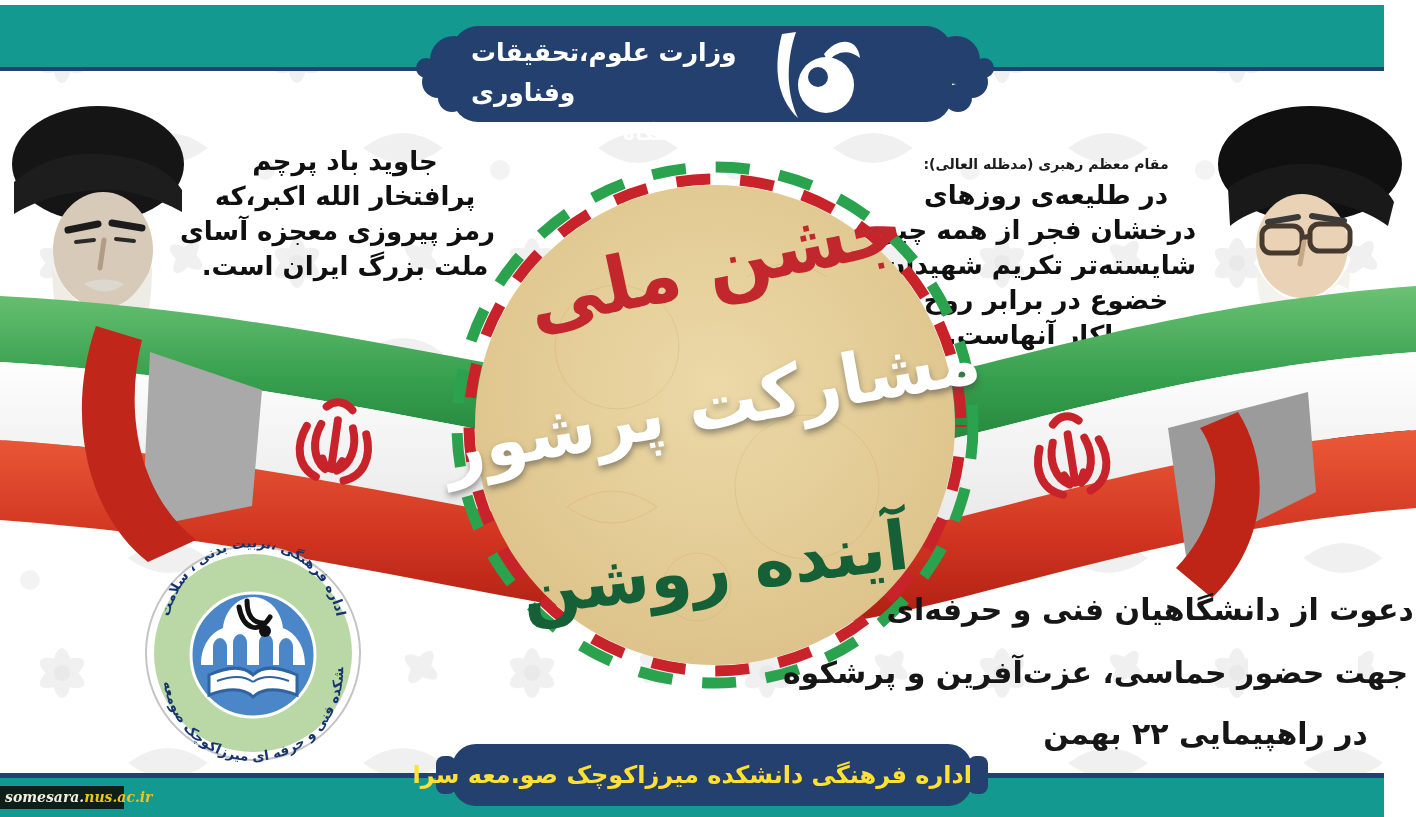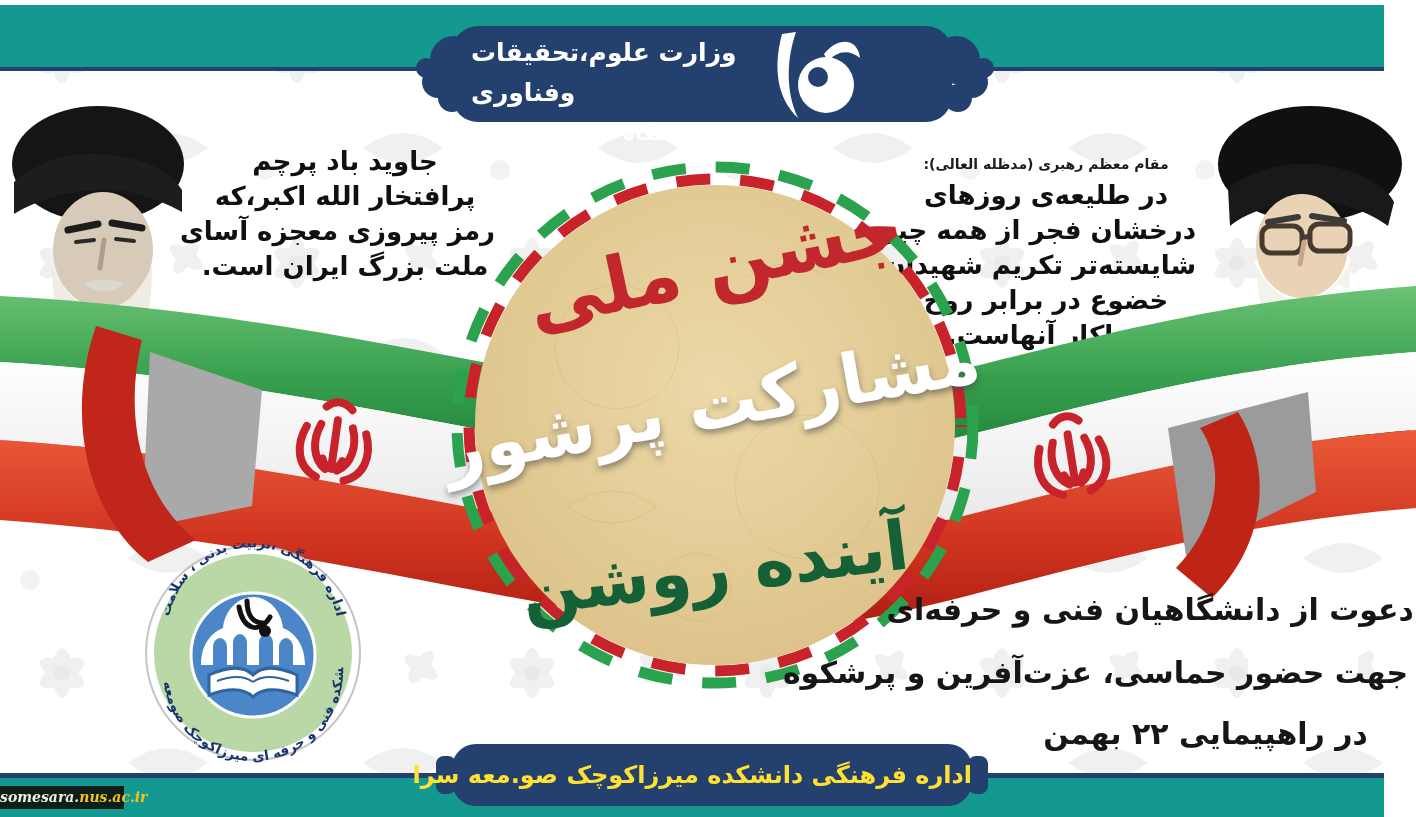--- a/index.html
+++ b/index.html
@@ -59,21 +59,21 @@
   
   .footer-tab{width:20px;height:38px;background:#24406f;border-radius:8px;top:756px;z-index:7;}
   .footer-tab.l{left:436px;} .footer-tab.r{left:968px;}
   .footer-banner{left:452px;top:744px;width:520px;height:62px;background:#24406f;border-radius:24px;z-index:8;}
   .footer-banner .txt{width:100%;height:80px;line-height:62px;text-align:center;direction:rtl;
       color:#ffe133;font-size:24px;font-weight:bold;white-space:nowrap;}
 
   
   .watermark{left:0;top:786px;width:124px;height:23px;background:#0e1f19;z-index:9;
       font-family:"DejaVu Serif",serif;font-style:italic;font-weight:bold;font-size:14px;
-      line-height:23px;box-sizing:border-box;white-space:nowrap;}
+      line-height:23px;padding-left:5px;box-sizing:border-box;white-space:nowrap;}
   .watermark .w1{color:#f3efe2;} .watermark .w2{color:#f0c419;}
 
   .bgpattern{left:0;top:0;z-index:0;}
 </style>
 </head>
 <body>
 
 <div class="stage">
 
   <svg class="abs bgpattern" width="1416" height="817" viewBox="0 0 1416 817">

